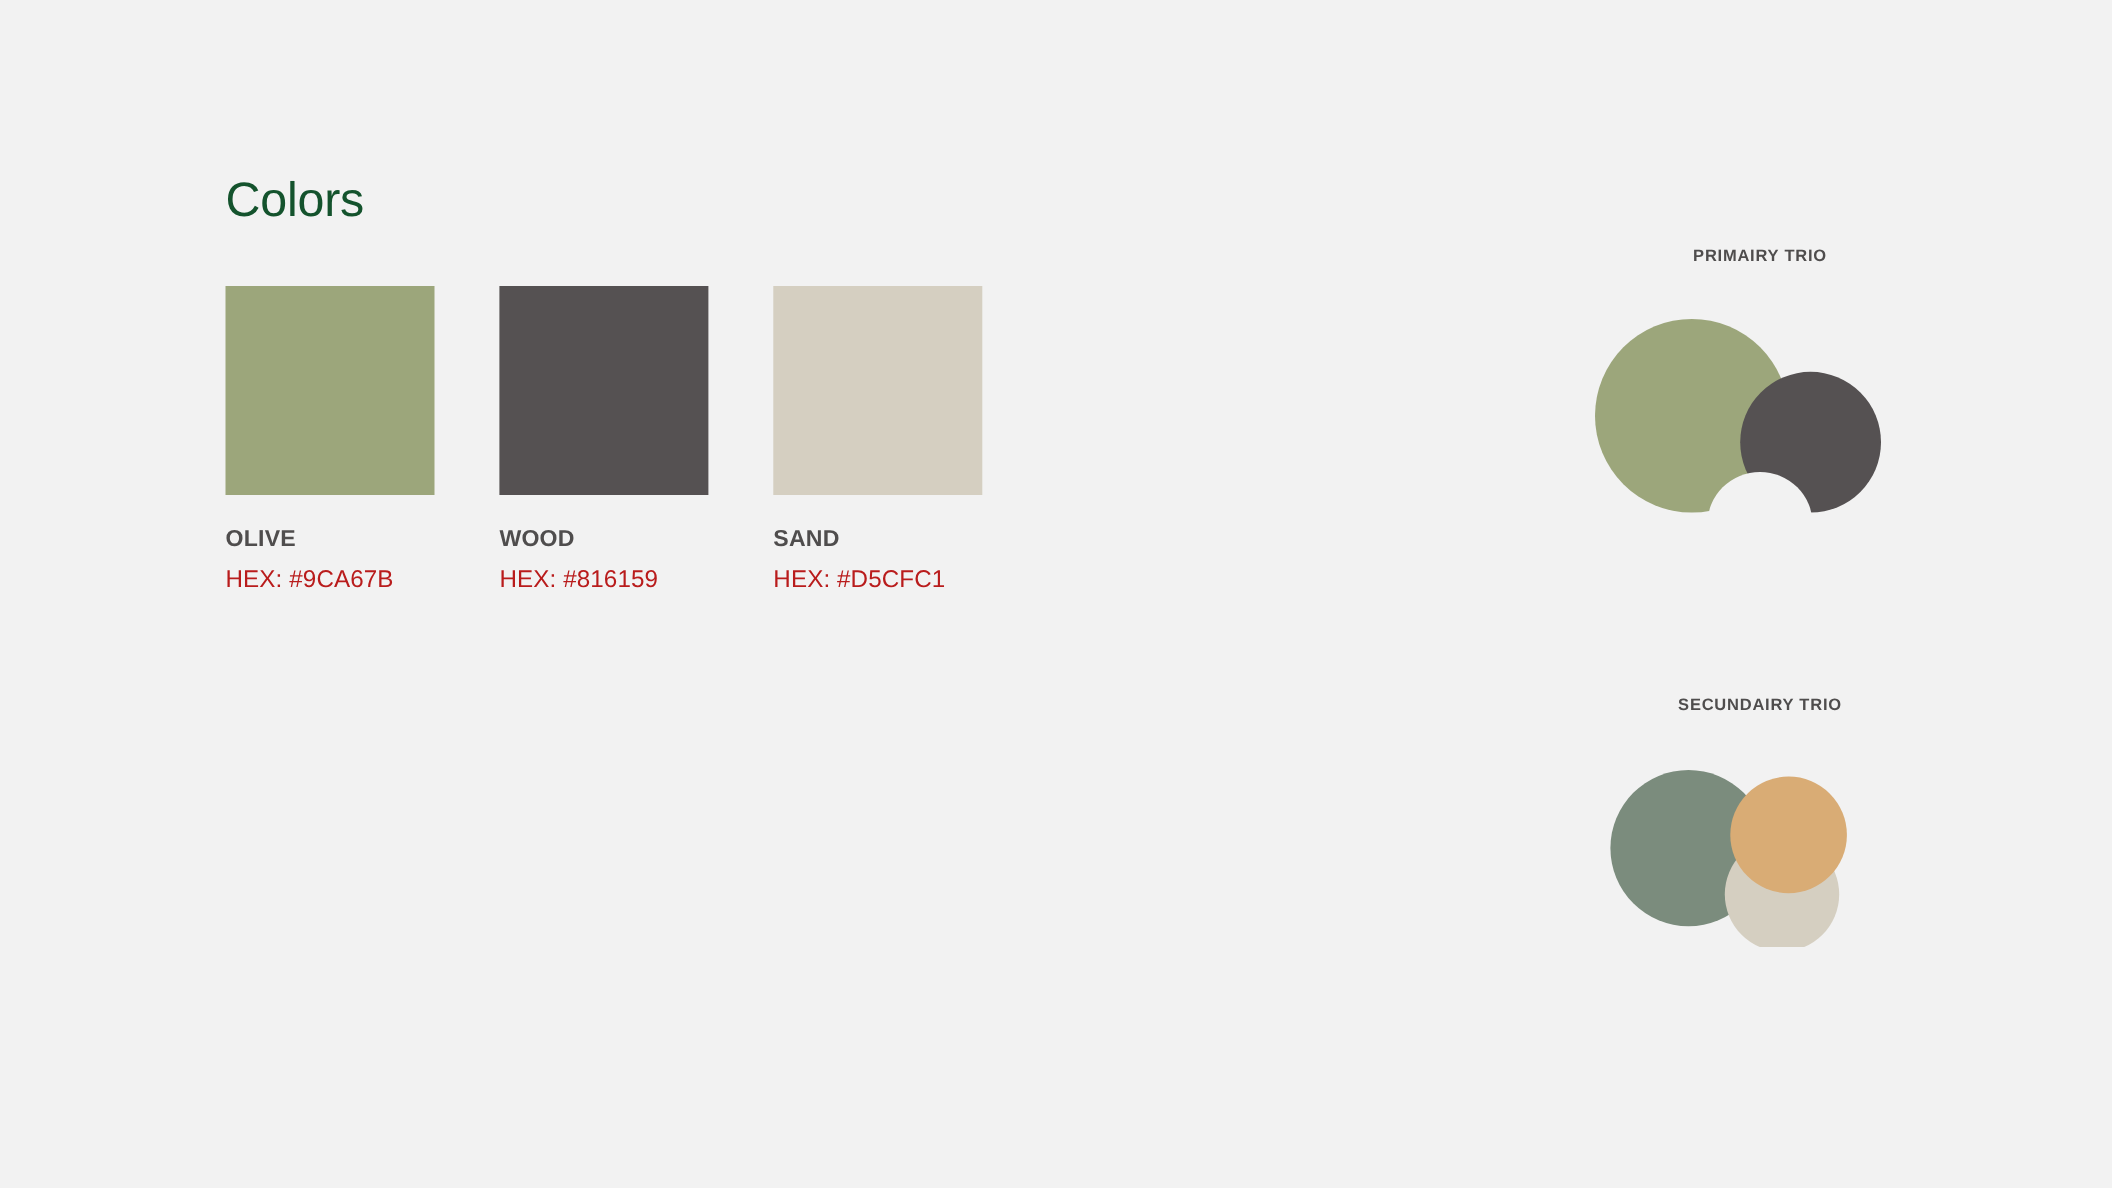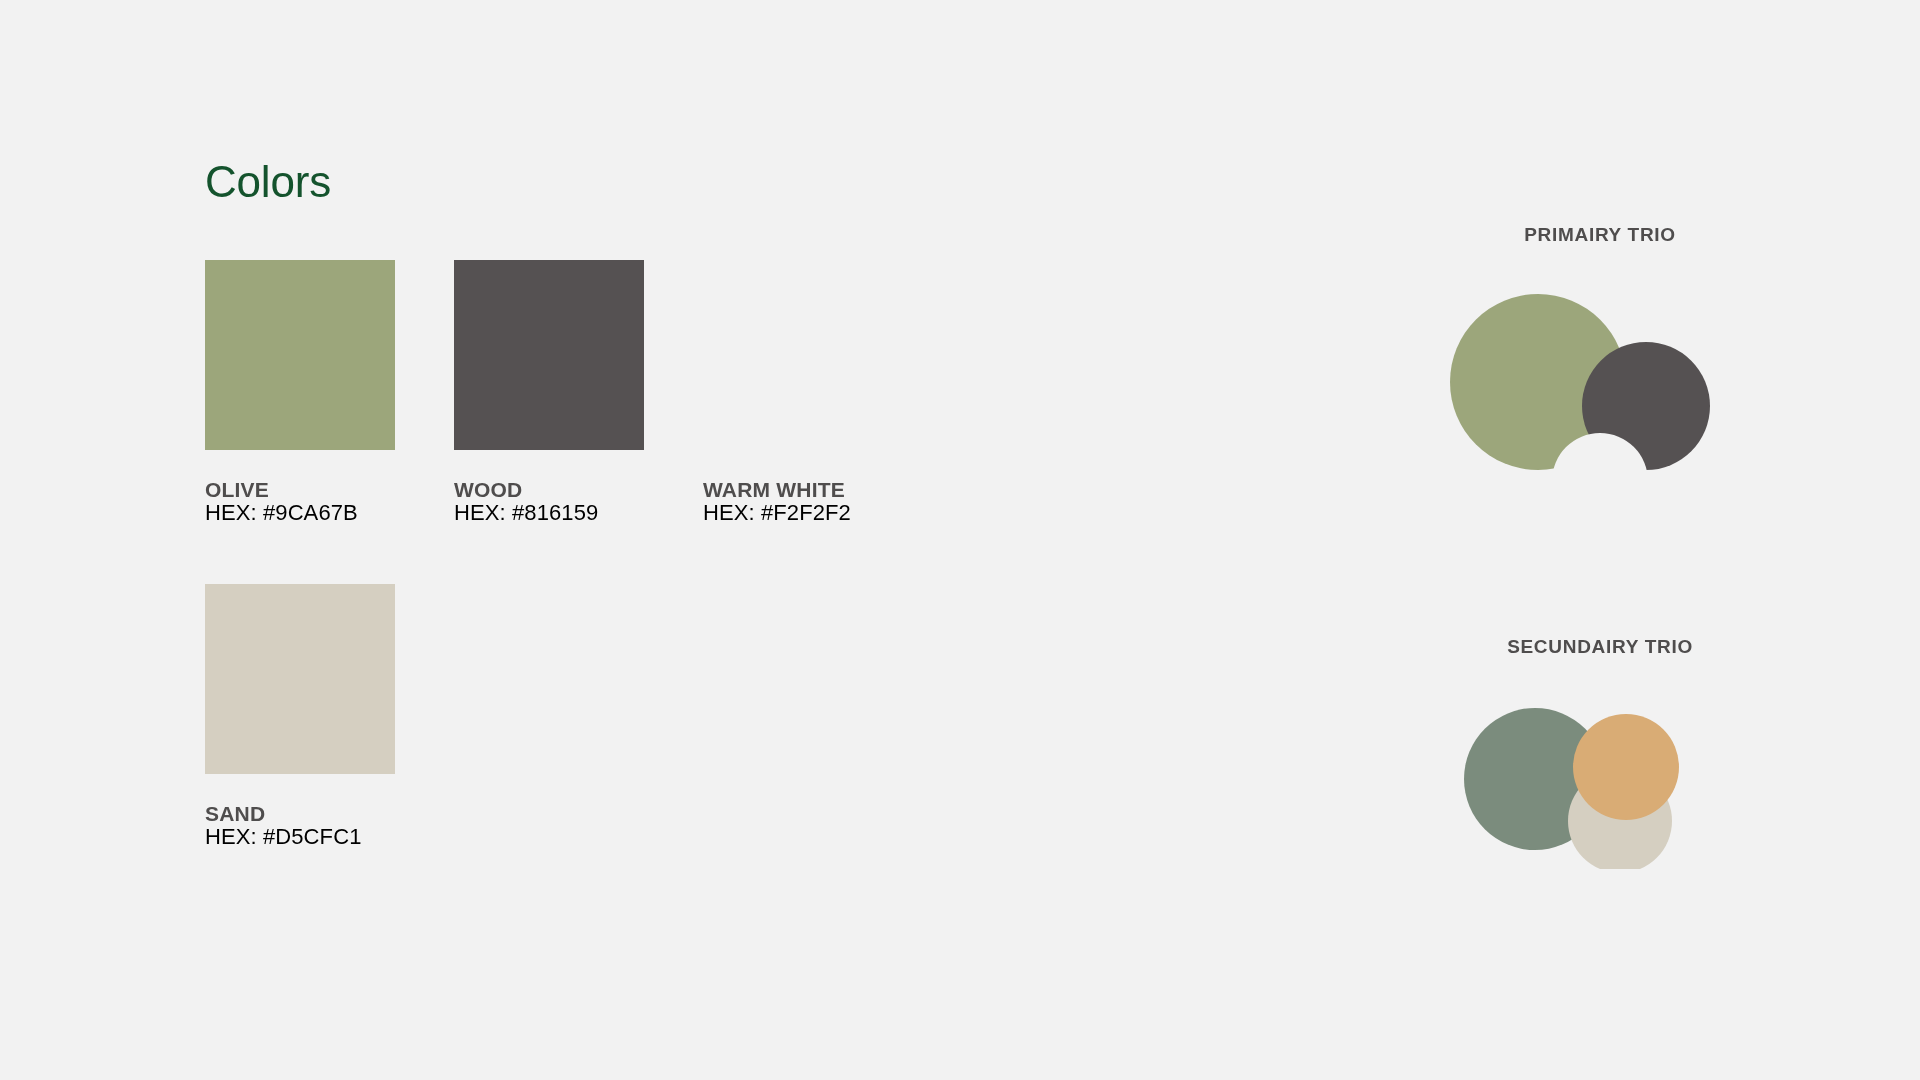--- a/index.html
+++ b/index.html
@@ -64,40 +64,41 @@
     letter-spacing: 0.2px;
     margin-top: 28px;
     line-height: 1.1;
     text-transform: uppercase;
   }
 
   .swatch-hex {
     display: block;
     font-size: 22px;
     font-weight: 400;
-    color: #000000;
+    color: #b91c1c;
     letter-spacing: 0.1px;
+    margin-top: 14px;
     line-height: 1.1;
   }
 
   
   .trios {
     position: absolute;
     left: 1430px;
     top: 225px;
     width: 340px;
   }
 
   .trio-block + .trio-block {
     margin-top: 150px;
   }
 
   .trio-heading {
     display: block;
-    font-size: 19px;
+    font-size: 15px;
     font-weight: 700;
     color: #4F4D4D;
     letter-spacing: 0.7px;
     text-align: center;
     text-transform: uppercase;
     line-height: 1;
   }
 
   .trio-canvas {
     position: relative;
@@ -125,25 +126,20 @@
           <span class="swatch-chip" style="background: rgb(156, 166, 123);"></span>
           <span class="swatch-name">OLIVE</span>
           <span class="swatch-hex">HEX: #9CA67B</span>
         </div>
         <div class="swatch-cell">
           <span class="swatch-chip" style="background: rgb(85, 81, 82);"></span>
           <span class="swatch-name">WOOD</span>
           <span class="swatch-hex">HEX: #816159</span>
         </div>
         <div class="swatch-cell">
-          <span class="swatch-chip" style="background: rgb(242, 242, 242);"></span>
-          <span class="swatch-name">WARM WHITE</span>
-          <span class="swatch-hex">HEX: #F2F2F2</span>
-        </div>
-        <div class="swatch-cell">
           <span class="swatch-chip" style="background: rgb(213, 207, 193);"></span>
           <span class="swatch-name">SAND</span>
           <span class="swatch-hex">HEX: #D5CFC1</span>
         </div>
       </div>
   </section>
 
   <aside class="trios">
       <div class="trio-block">
         <span class="trio-heading">PRIMAIRY TRIO</span>

